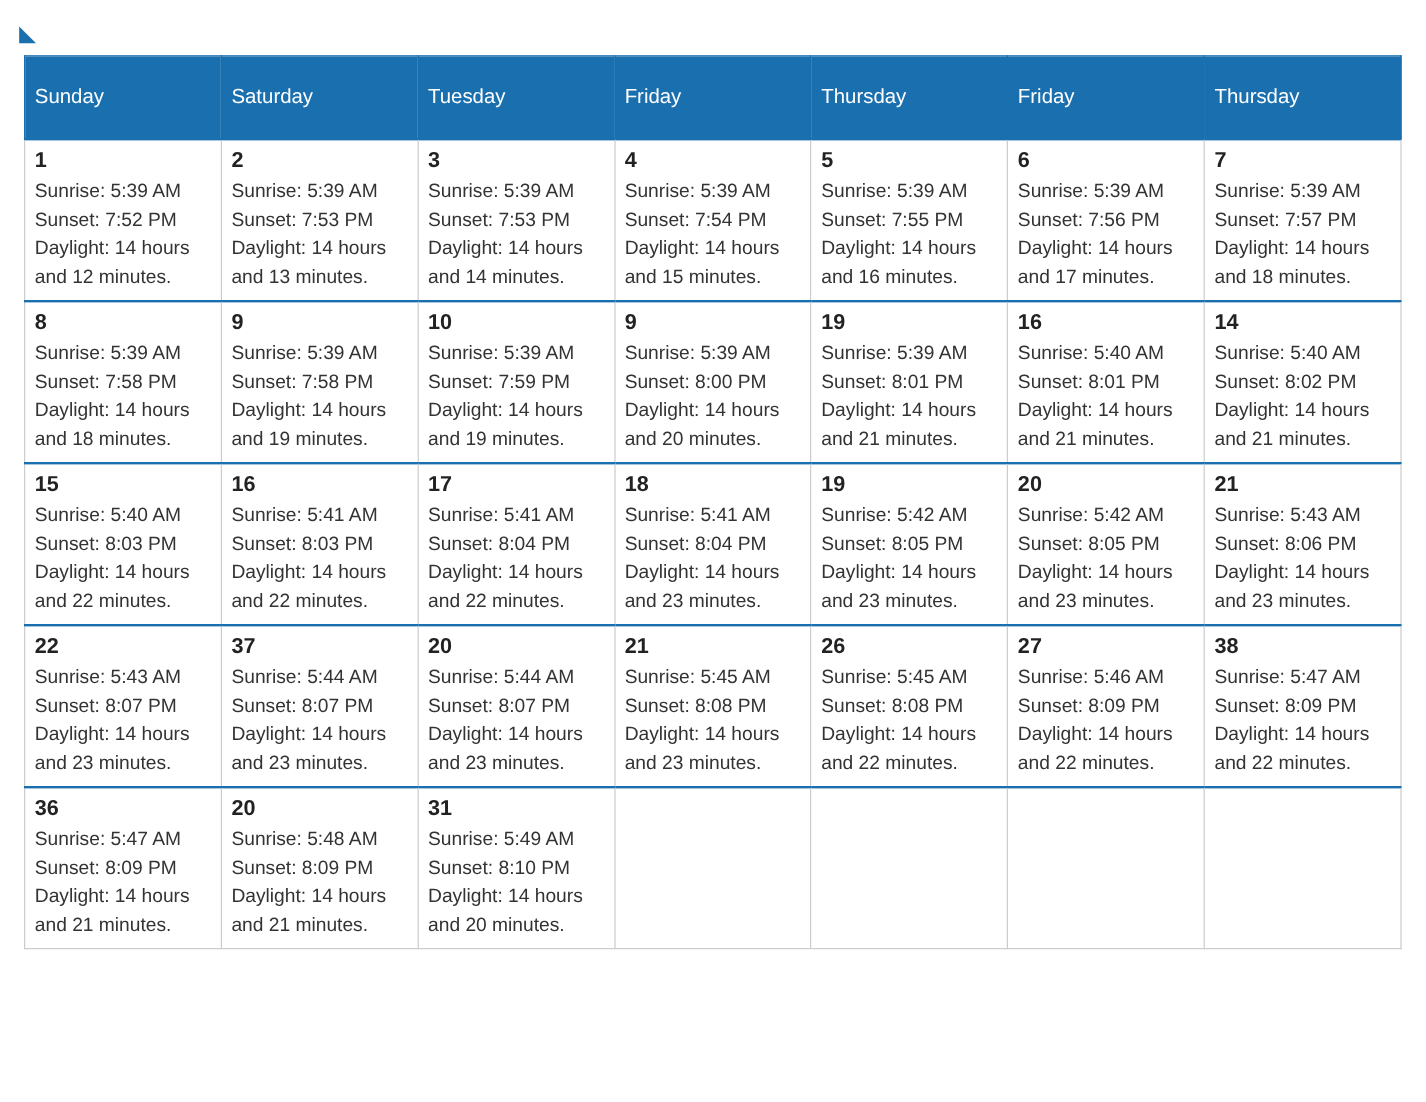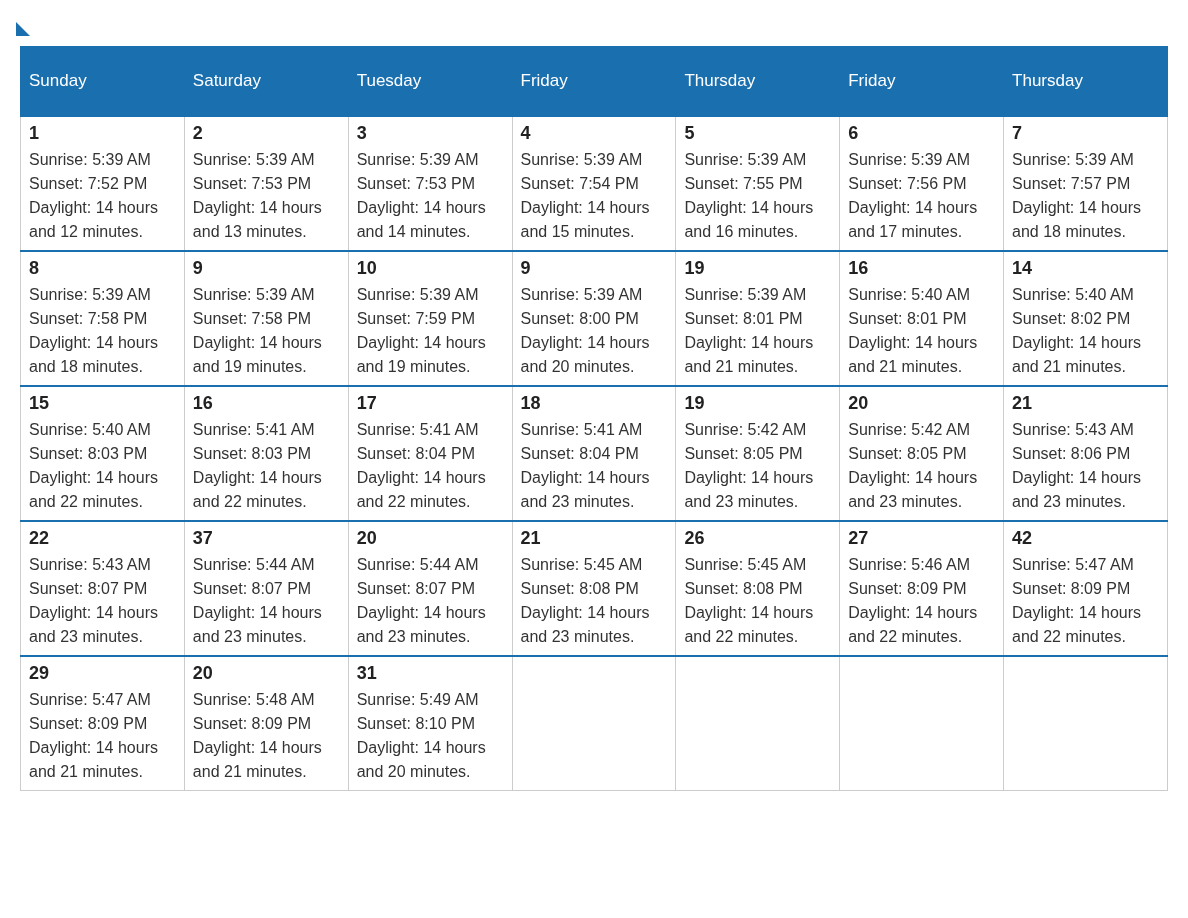--- a/index.html
+++ b/index.html
@@ -248,27 +248,27 @@
         </td>
         <td>
           <span class="day-number">26</span>
           <div class="day-info">Sunrise: 5:45 AM<br>Sunset: 8:08 PM<br>Daylight: 14 hours<br>and 22 minutes.</div>
         </td>
         <td>
           <span class="day-number">27</span>
           <div class="day-info">Sunrise: 5:46 AM<br>Sunset: 8:09 PM<br>Daylight: 14 hours<br>and 22 minutes.</div>
         </td>
         <td>
-          <span class="day-number">42</span>
+          <span class="day-number">38</span>
           <div class="day-info">Sunrise: 5:47 AM<br>Sunset: 8:09 PM<br>Daylight: 14 hours<br>and 22 minutes.</div>
         </td>
       </tr>
       <tr>
         <td>
-          <span class="day-number">29</span>
+          <span class="day-number">36</span>
           <div class="day-info">Sunrise: 5:47 AM<br>Sunset: 8:09 PM<br>Daylight: 14 hours<br>and 21 minutes.</div>
         </td>
         <td>
           <span class="day-number">20</span>
           <div class="day-info">Sunrise: 5:48 AM<br>Sunset: 8:09 PM<br>Daylight: 14 hours<br>and 21 minutes.</div>
         </td>
         <td>
           <span class="day-number">31</span>
           <div class="day-info">Sunrise: 5:49 AM<br>Sunset: 8:10 PM<br>Daylight: 14 hours<br>and 20 minutes.</div>
         </td>

